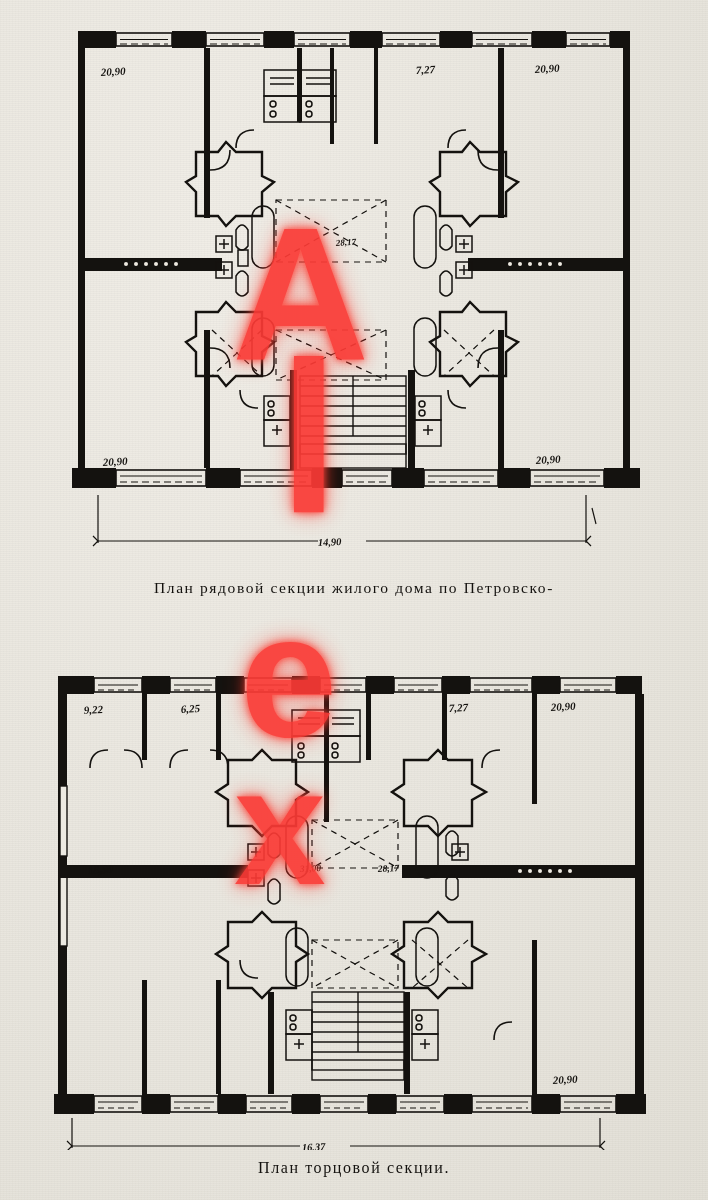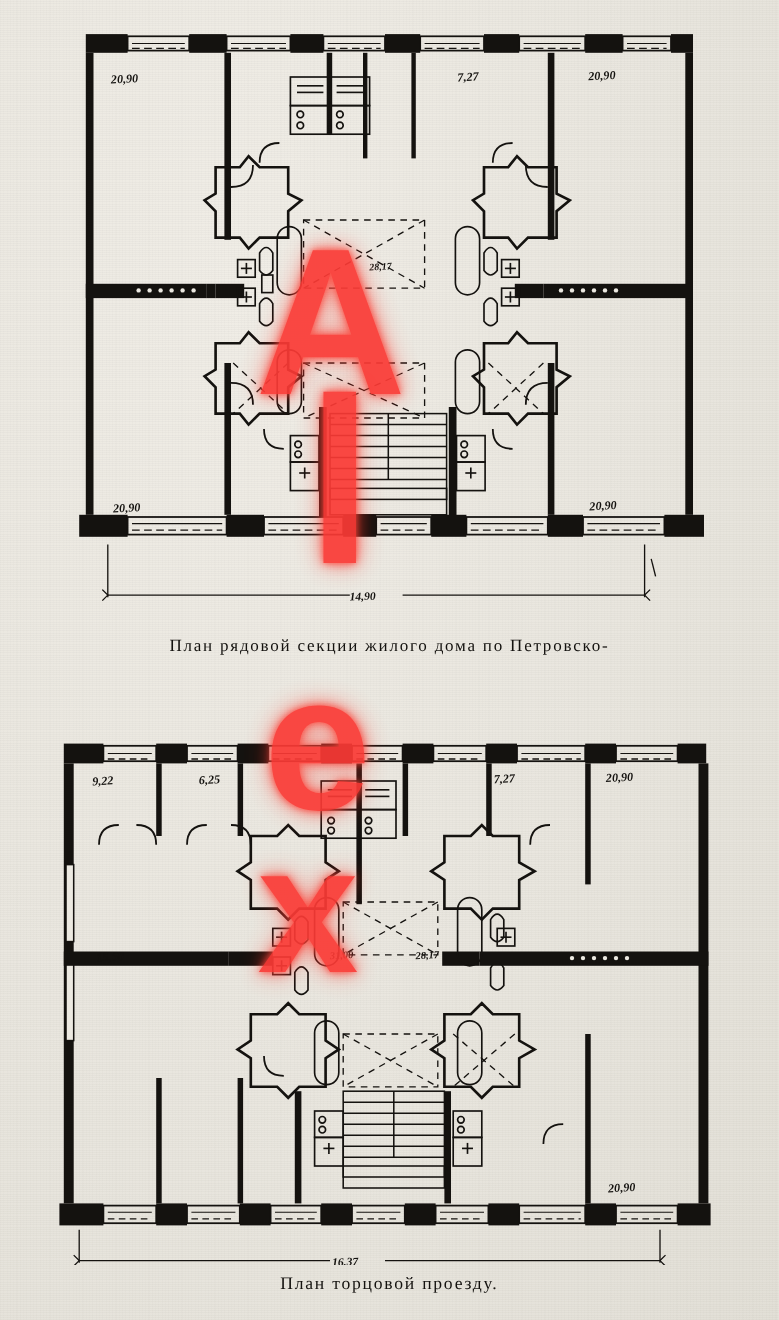--- a/index.html
+++ b/index.html
@@ -529,21 +529,21 @@
         <text x="551" y="71" transform="rotate(-3 551 71)">20,90</text>
         <text x="88" y="234" transform="rotate(-3 88 234)">15,50</text>
         <text x="300" y="232" font-size="9.5" transform="rotate(-3 300 232)">31,00</text>
         <text x="378" y="232" font-size="9.5" transform="rotate(-3 378 232)">28,17</text>
         <text x="553" y="444" transform="rotate(-3 553 444)">20,90</text>
         <text x="302" y="511" font-size="10.5" transform="rotate(-2 302 511)">16,37</text>
       </g>
     </svg>
   </div>
 
-  <div class="caption" id="caption-bottom">План торцовой проезду.</div>
+  <div class="caption" id="caption-bottom">План торцовой секции.</div>
 
 </div>
 
 <div id="watermark">
   <span class="wm-letter" id="wm-A">A</span>
   <span class="wm-letter" id="wm-l">l</span>
   <span class="wm-letter" id="wm-e">e</span>
   <span class="wm-letter" id="wm-x">x</span>
 </div>
 

